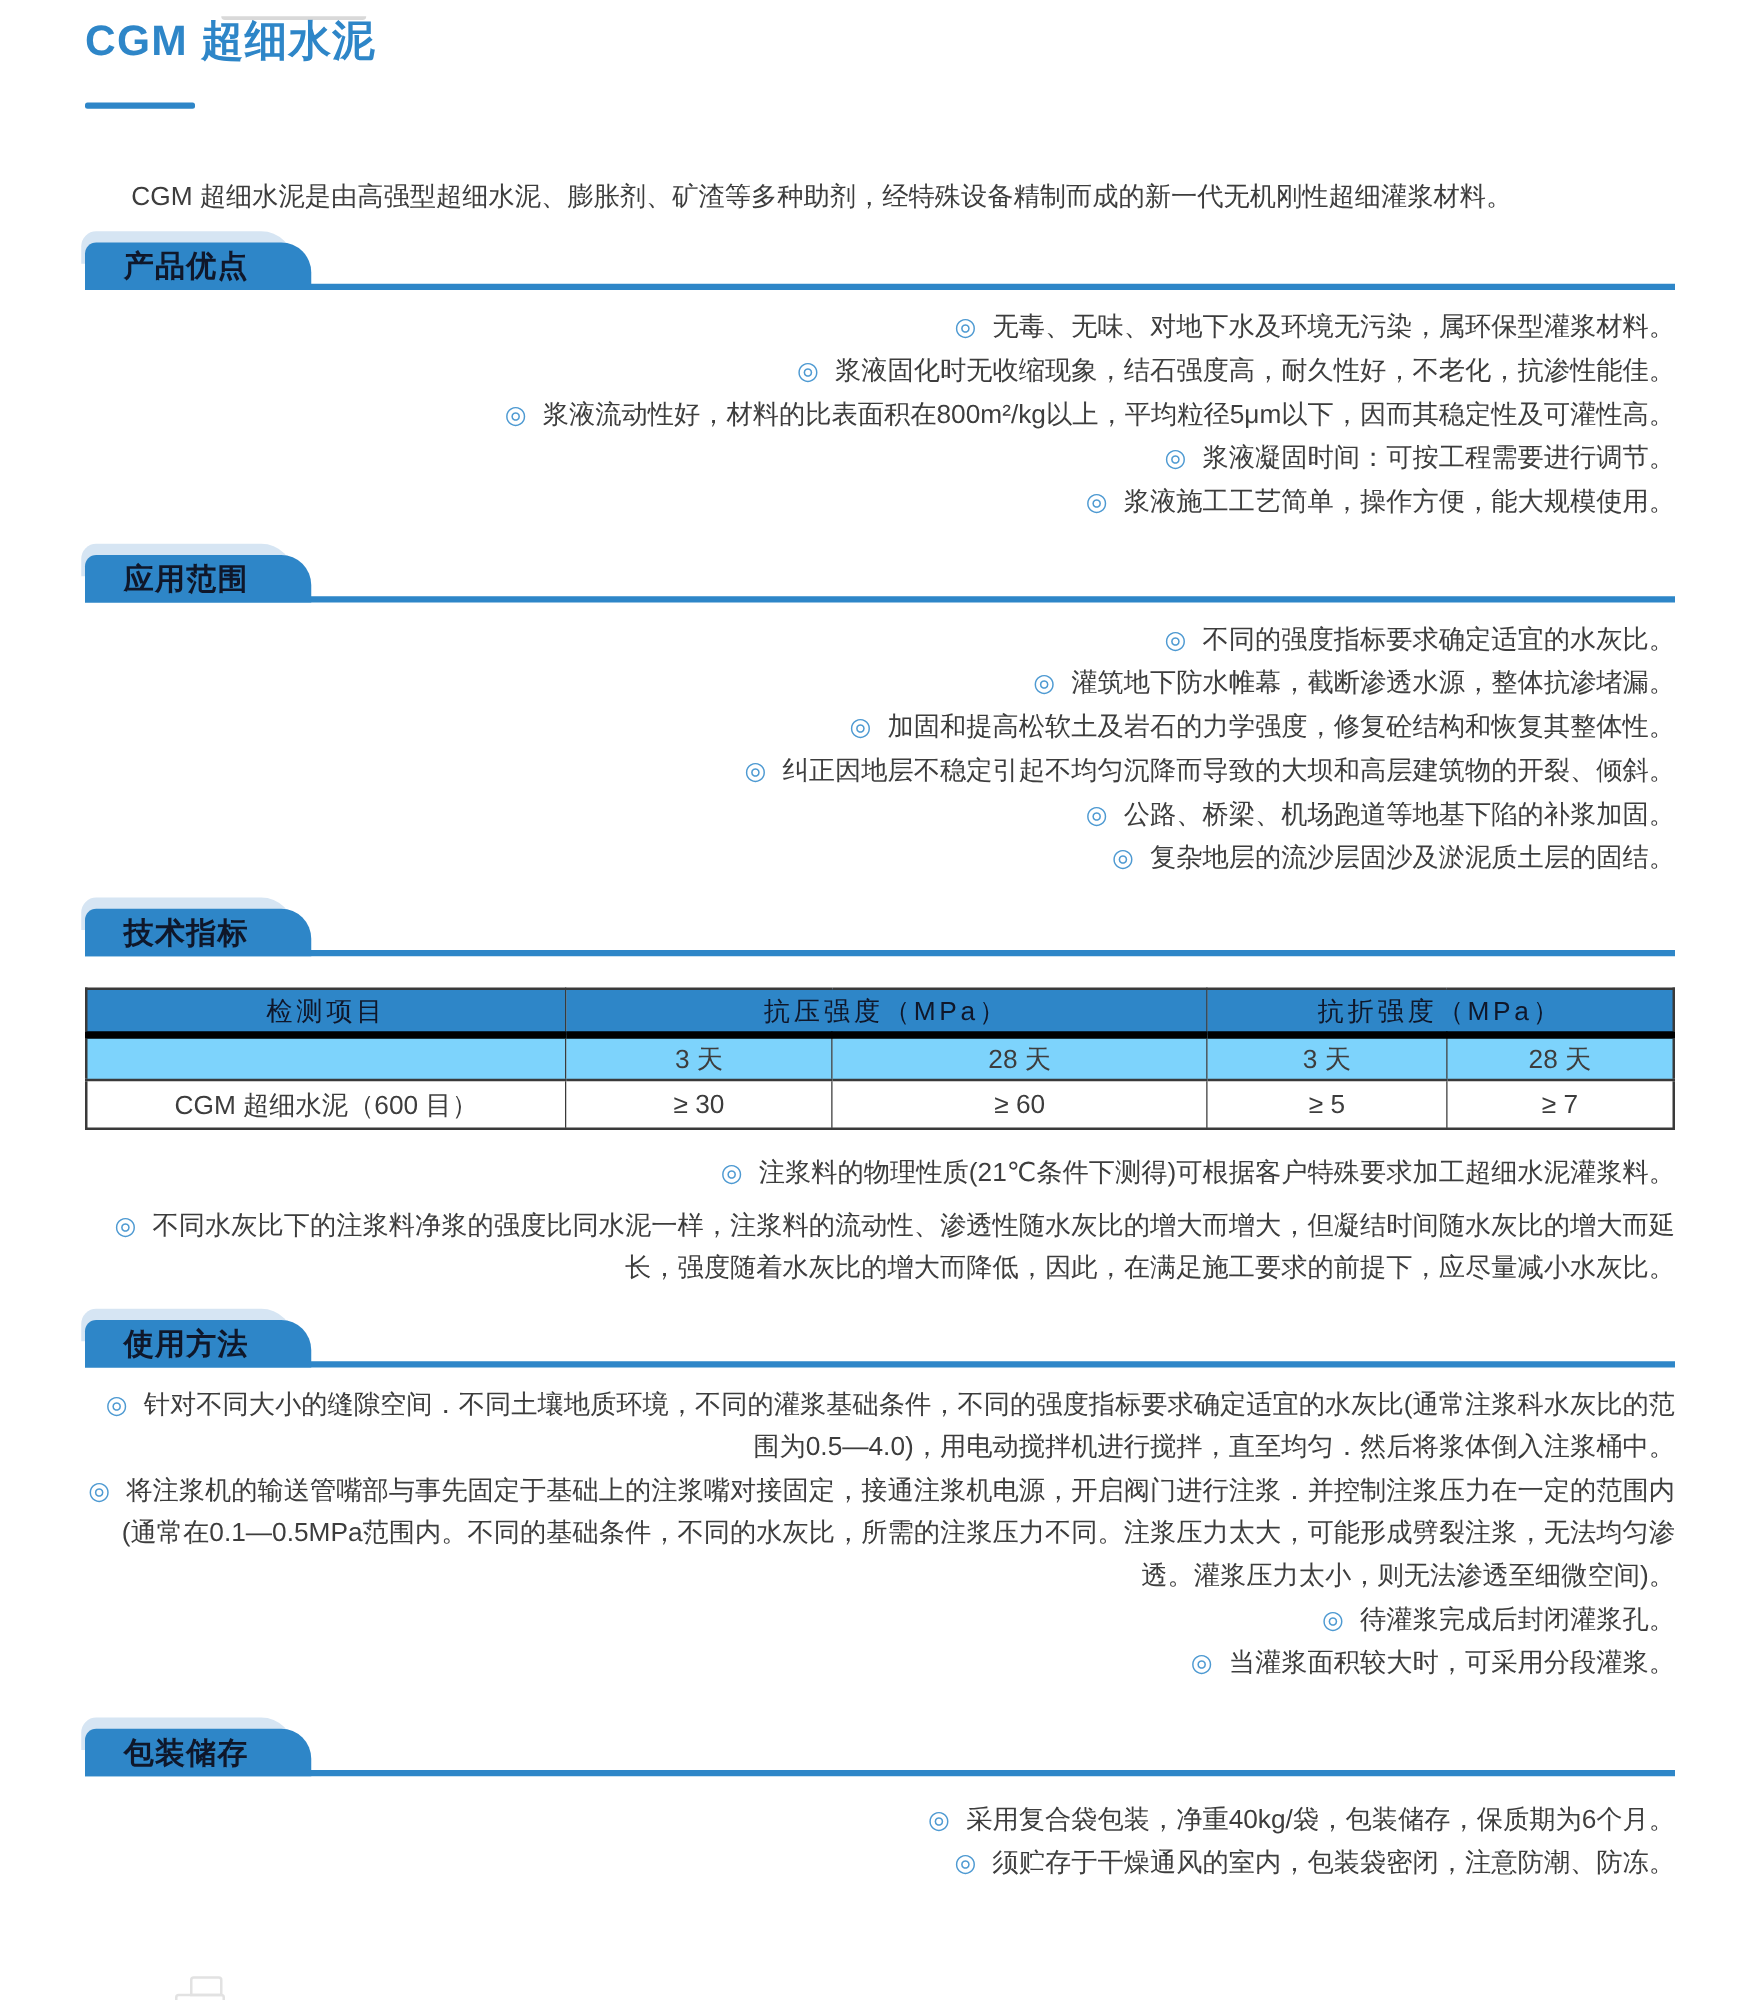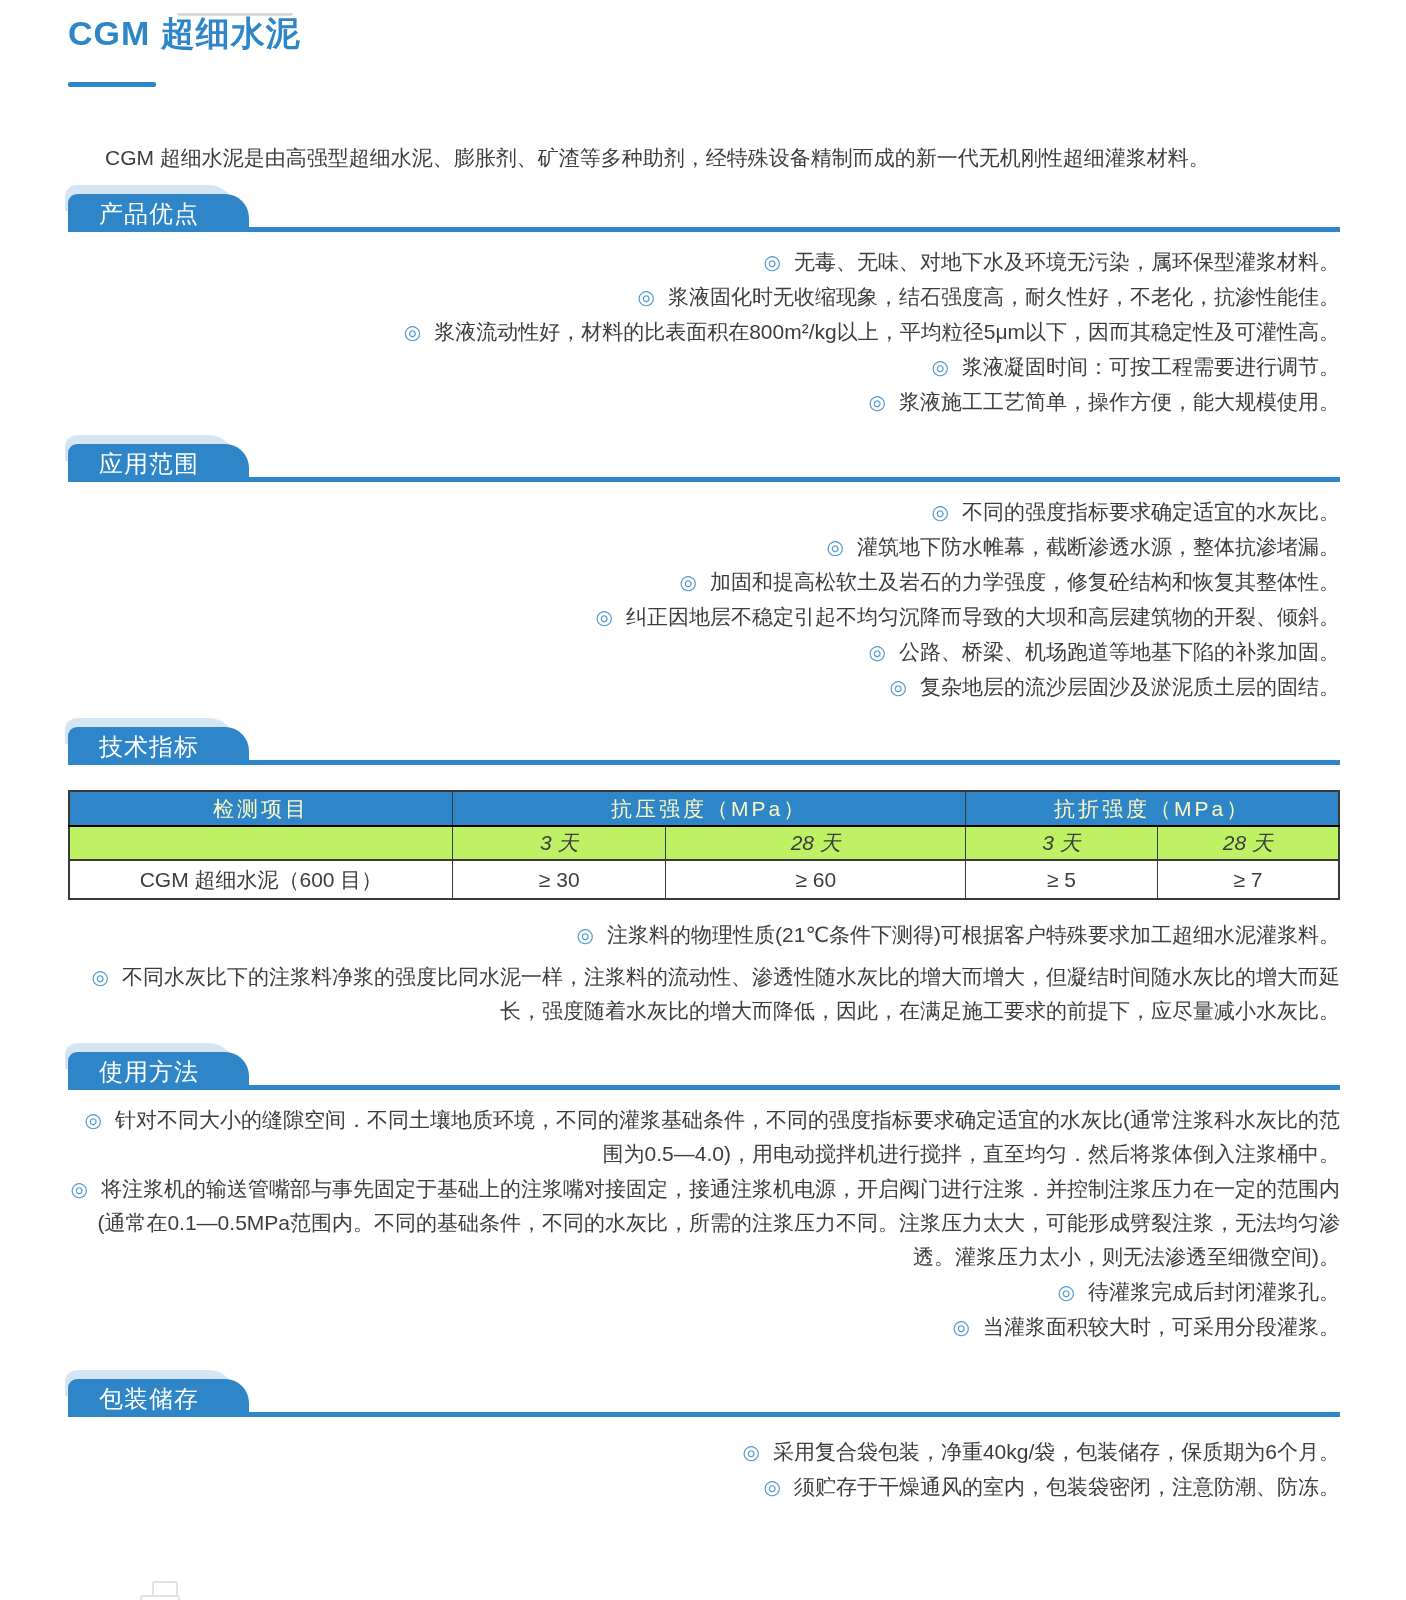--- a/index.html
+++ b/index.html
@@ -18,38 +18,38 @@
   .top-frag{position:absolute;top:0;left:177px;width:116px;height:3px;background:#cccccc;border-radius:0 0 3px 3px;opacity:.75;}
 
   h1.title{color:var(--accent);font-size:34px;font-weight:bold;line-height:40px;margin:13px 0 0 0;letter-spacing:1px;}
   .title-underline{width:88px;height:5px;background:var(--accent);margin-top:29px;border-radius:2px;}
 
   .intro{font-size:21px;line-height:30px;margin:56px 0 0 0;text-indent:37px;}
 
   .section-header{position:relative;height:42px;border-bottom:5px solid var(--accent);}
   .ghost{position:absolute;top:0;left:-3px;width:170px;height:26px;background:var(--accent-light);border-radius:12px 26px 0 0;}
   .tab{position:absolute;top:9px;left:0;width:181px;height:38px;background:var(--accent);
-       border-radius:9px 24px 0 0;color:#ffffff;font-size:24px;font-weight:normal;line-height:40px;
+       border-radius:9px 24px 0 0;color:#0f172a;font-size:24px;font-weight:bold;line-height:40px;
        padding-left:31px;box-sizing:border-box;letter-spacing:1px;}
 
   .items{margin-top:13px;text-align:right;}
   .item{font-size:21px;line-height:34px;margin:0 0 1px 0;}
   .b{color:#4E9AD2;margin-right:13px;font-size:20px;}
 
   .sec-advantages{margin-top:12px;}
   .sec-applications{margin-top:16px;}
   .sec-specs{margin-top:14px;}
   .sec-usage{margin-top:15px;}
   .sec-storage{margin-top:26px;}
 
   table.spec{width:100%;border-collapse:collapse;border:2px solid var(--border-dark);margin-top:25px;table-layout:fixed;}
   table.spec td{border-left:1px solid var(--border-dark);text-align:center;vertical-align:middle;font-size:21px;padding:0;}
   table.spec td:first-child{border-left:none;}
-  tr.row-blue td{background:var(--accent);color:#fef9c3;height:33px;letter-spacing:3px;border-bottom:2px solid #000000;margin-top:10px;}
-  tr.row-gray td{background:#bef264;height:32px;border-bottom:2px solid var(--border-dark);font-style:italic;}
+  tr.row-blue td{background:var(--accent);color:#0f172a;height:33px;letter-spacing:3px;border-bottom:6px solid #000000;margin-top:10px;}
+  tr.row-gray td{background:#7dd3fc;height:32px;border-bottom:2px solid var(--border-dark);}
   tr.row-data td{background:#ffffff;height:37px;}
 
   .notes{margin-top:18px;}
   .notes .item{margin-bottom:8px;}
 
   .storage-items{margin-top:18px;}
 
   .bottom-art{position:absolute;left:140px;top:1568px;width:52px;height:40px;opacity:.35;}
   .art-a{width:22px;height:12px;border:2px solid #ADADAD;border-radius:3px 3px 0 0;margin-left:12px;}
   .art-b{width:36px;height:30px;border:2px solid #ADADAD;border-radius:3px;margin-top:-2px;}

